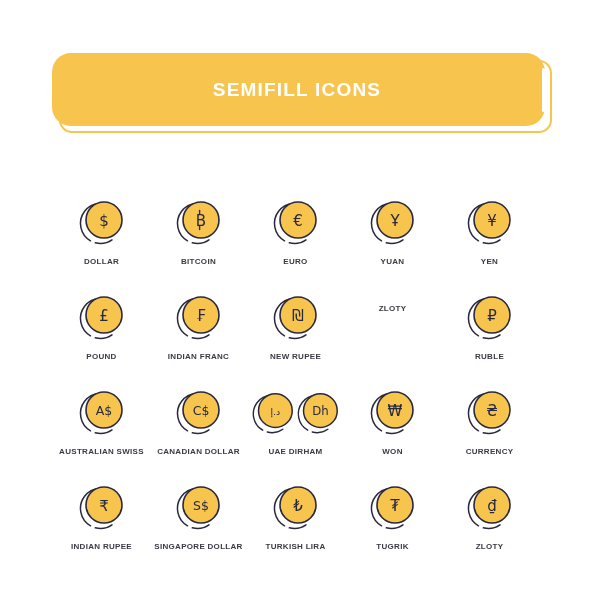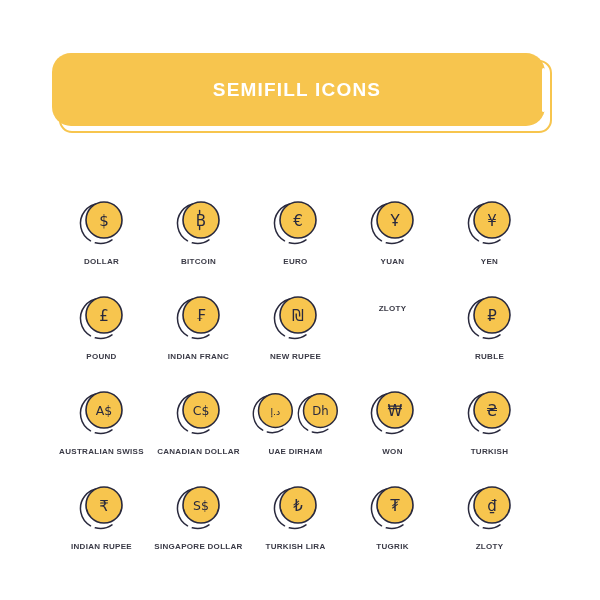--- a/index.html
+++ b/index.html
@@ -275,21 +275,21 @@
     <path class="ring" d="M36.64 11.36 A20 20 0 1 0 12.5 42.82"></path>
     <path class="ring" d="M17.32 44.82 A20 20 0 0 0 33.97 41.88"></path>
     <circle class="face" cx="26" cy="22" r="18"></circle>
     <text class="sym" x="26" y="22.6" text-anchor="middle" dominant-baseline="central" style="font-size: 15px;">₴</text>
     <g class="btc-marks" style="display:none">
       <line x1="24.6" y1="12.4" x2="24.6" y2="15.6"></line>
       <line x1="24.6" y1="28.4" x2="24.6" y2="31.6"></line>
     </g>
   </svg>
         </div>
-    <div class="label">TURKISH</div>
+    <div class="label">CURRENCY</div>
   </div>
       <div class="cell">
     <div class="coins">
           <svg viewBox="0 0 48 48">
     <path class="ring" d="M36.64 11.36 A20 20 0 1 0 12.5 42.82"></path>
     <path class="ring" d="M17.32 44.82 A20 20 0 0 0 33.97 41.88"></path>
     <circle class="face" cx="26" cy="22" r="18"></circle>
     <text class="sym" x="26" y="22.6" text-anchor="middle" dominant-baseline="central" style="font-size: 15px;">₹</text>
     <g class="btc-marks" style="display:none">
       <line x1="24.6" y1="12.4" x2="24.6" y2="15.6"></line>

